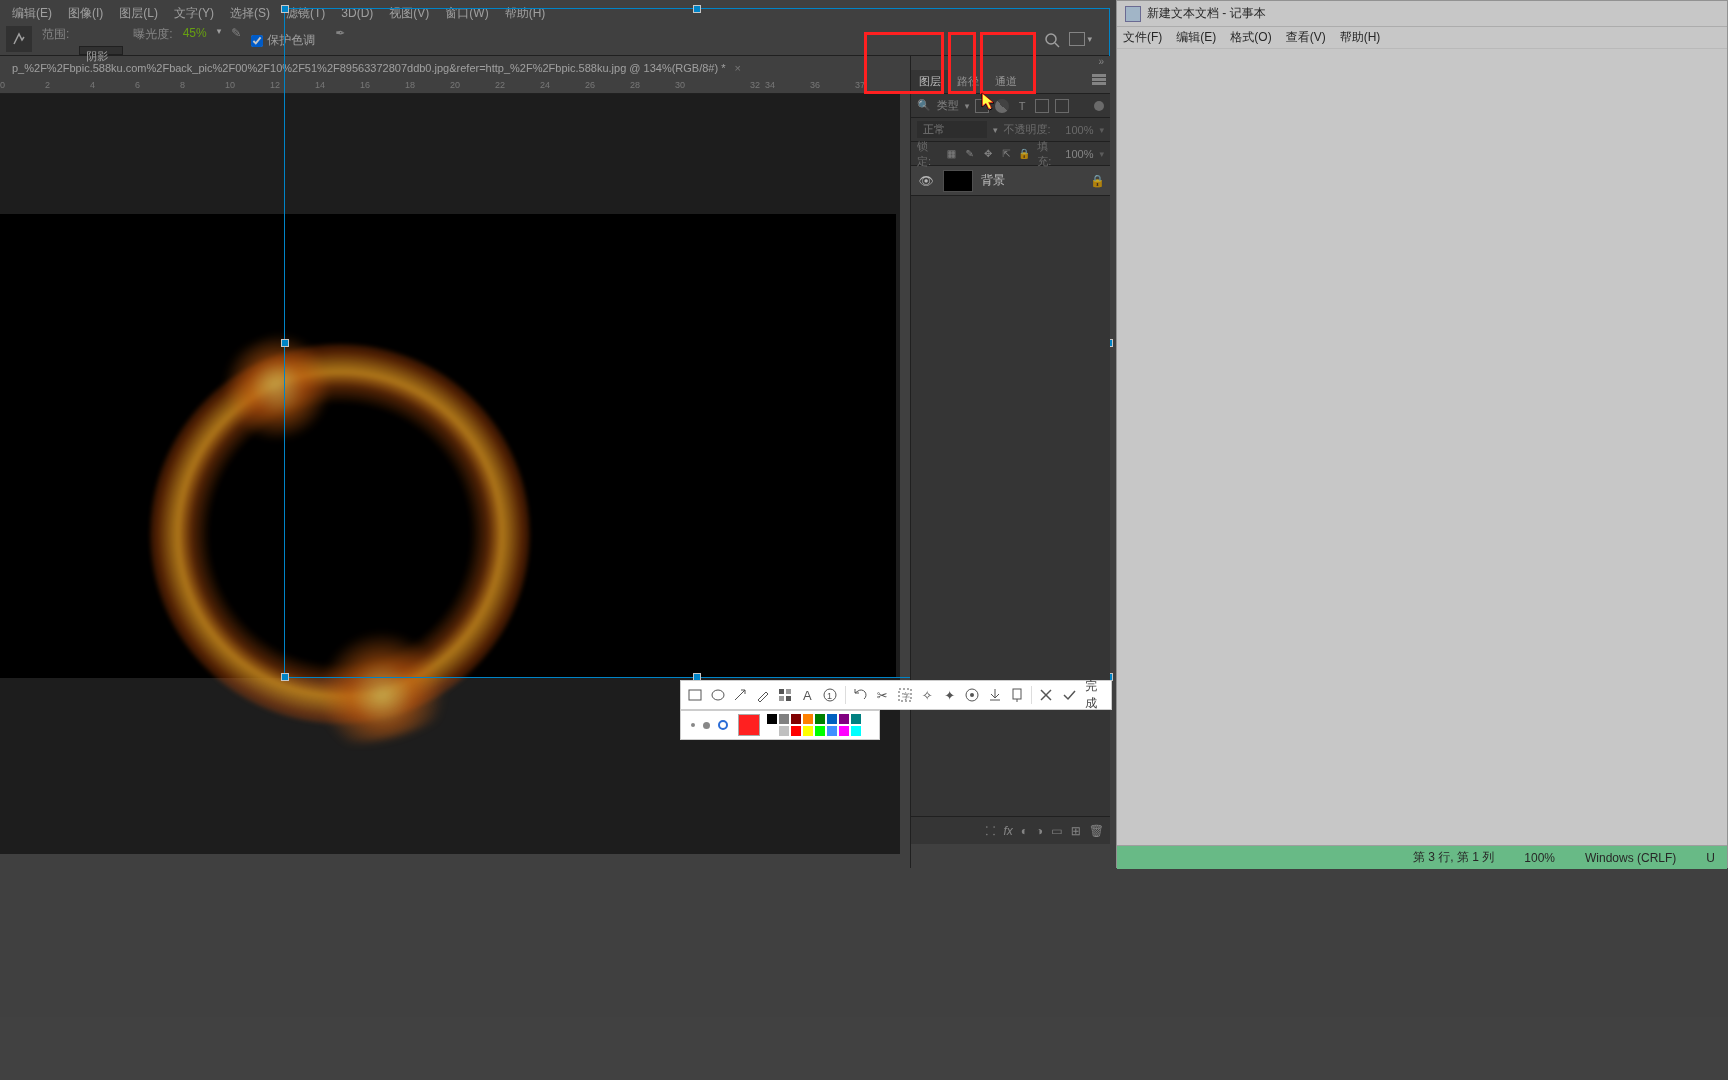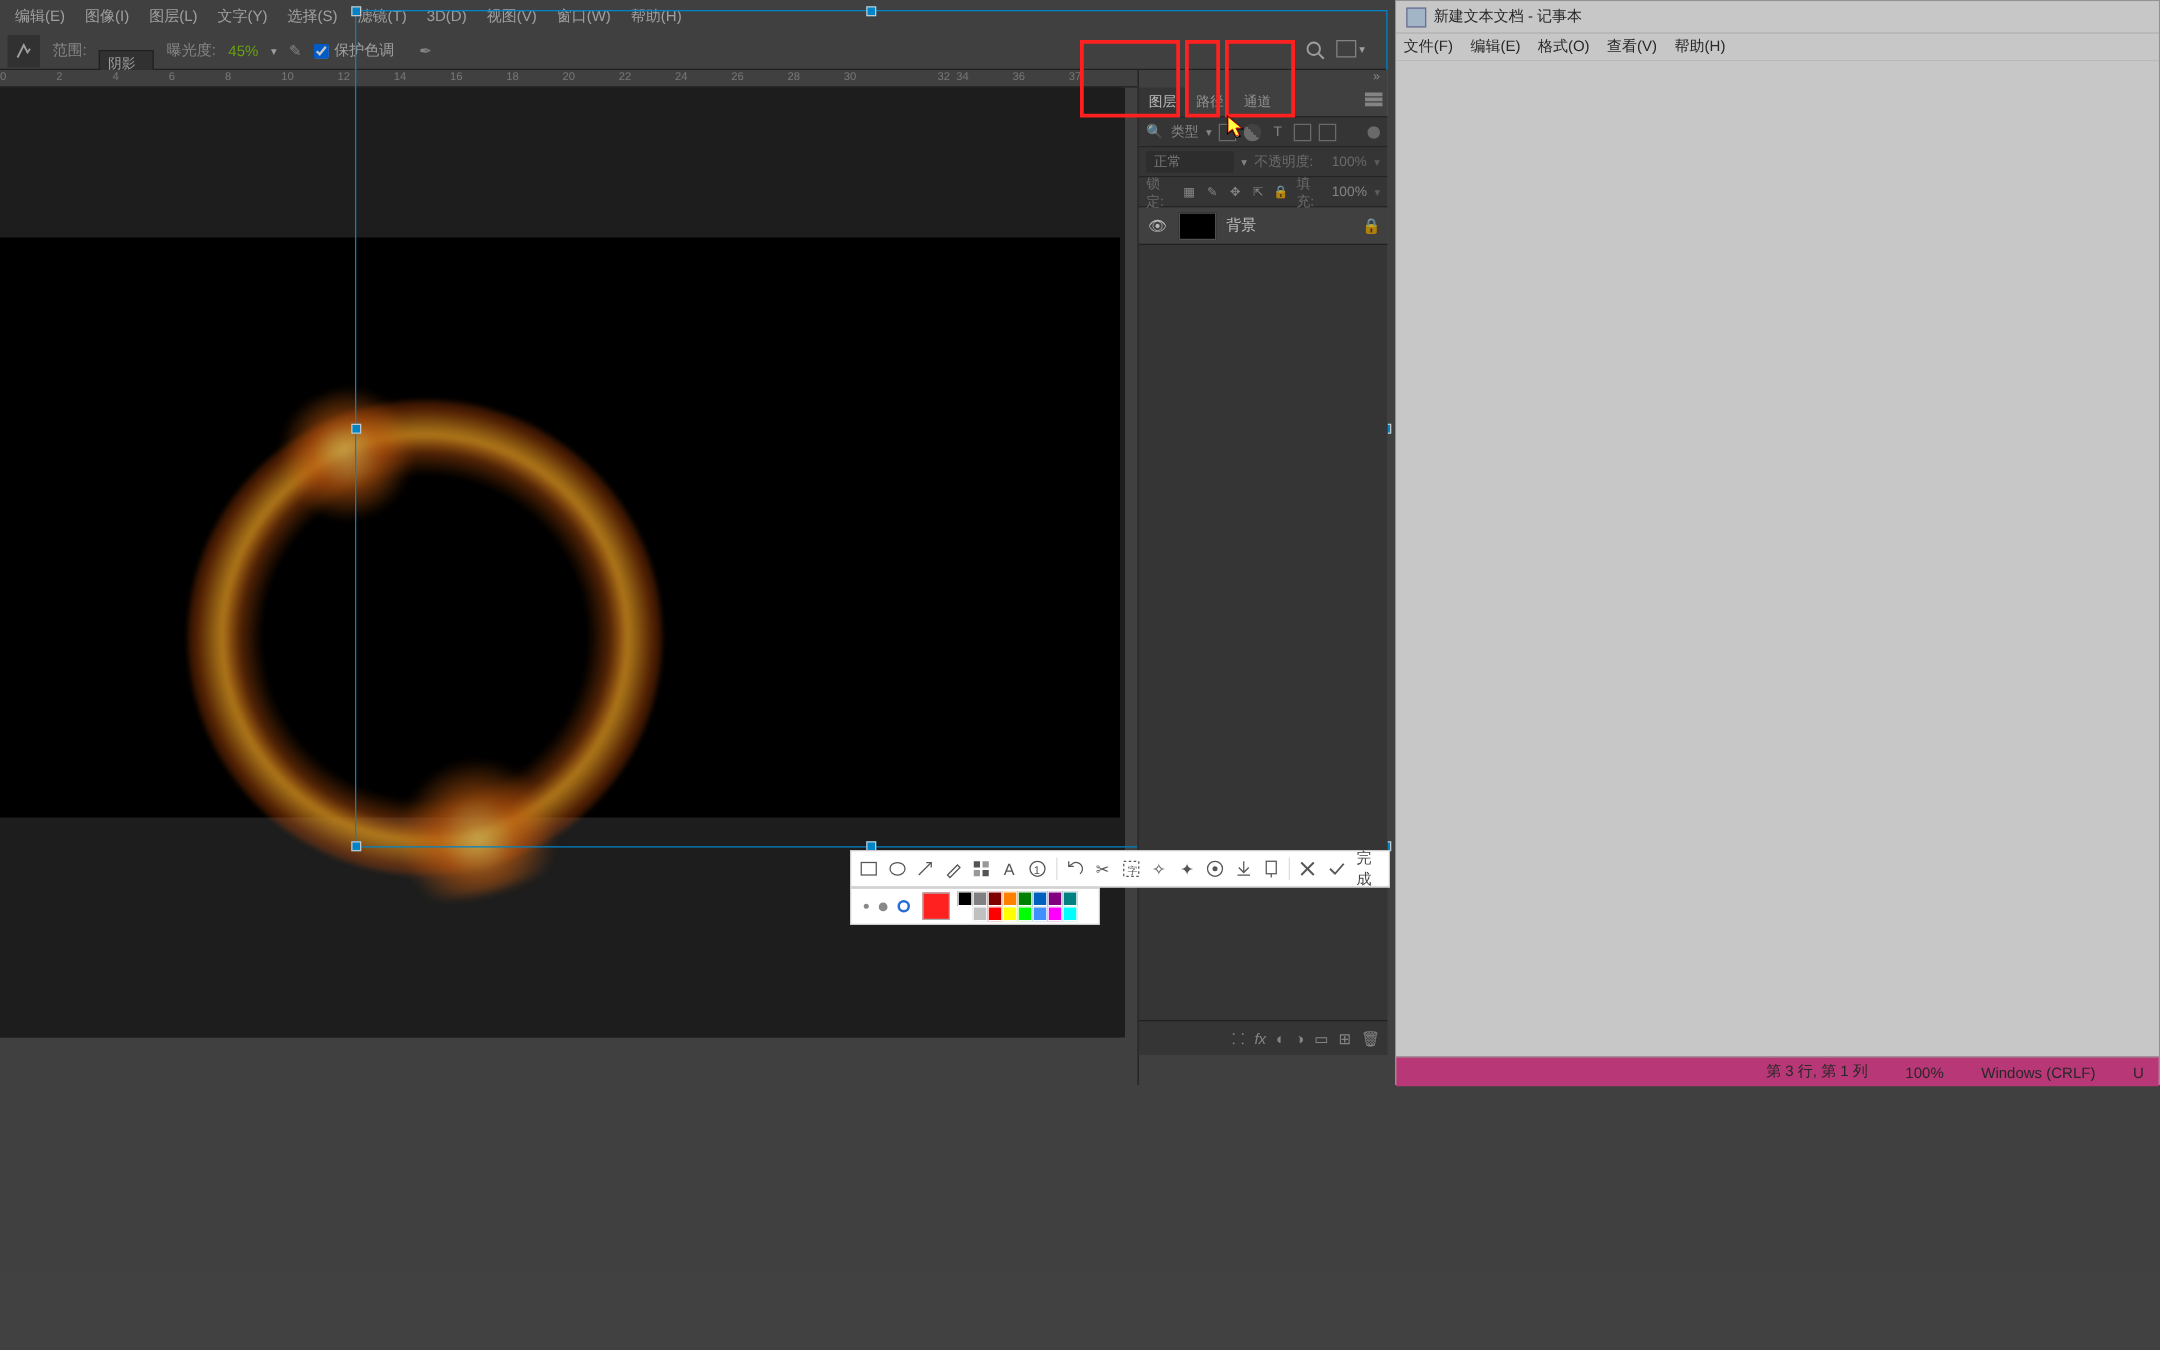--- a/index.html
+++ b/index.html
@@ -6,21 +6,21 @@
 body { background: #535353; width: 1728px; height: 1080px; overflow: hidden; position: relative; }
 
 
 .ps-window { position: absolute; left: 0; top: 0; width: 1110px; height: 868px; background: #535353; }
 
 
 .menubar { height: 26px; background: #535353; display: flex; align-items: center; padding-left: 4px; font-size: 12px; color: #ccc; }
 .menubar span { padding: 4px 8px; cursor: default; }
 
 
-.options-bar { height: 30px; background: #535353; border-bottom: 1px solid #2a2a2a; display: flex; align-items: center; padding: 0 6px; font-size: 12px; color: #ccc; gap: 10px; position: relative; }
+.options-bar { height: 30px; background: #535353; border-bottom: 1px solid #2a2a2a; display: flex; padding: 0 6px; font-size: 12px; color: #ccc; gap: 10px; position: relative; }
 .tool-ico { width: 26px; height: 26px; background: #3f3f3f; display: flex; align-items: center; justify-content: center; }
 .opt-label { color: #aaa; }
 .opt-select { background: #3f3f3f; color: #ccc; border: 1px solid #2a2a2a; padding: 2px 14px 2px 6px; font-size: 11px; margin-top: 20px; }
 .opt-num { color: #84cc16; }
 .checkbox { display: flex; align-items: center; gap: 4px; }
 .checkbox input { width: 12px; height: 12px; }
 
 .search-ico { position: absolute; right: 50px; top: 6px; color: #ccc; }
 .layout-ico { position: absolute; right: 18px; top: 6px; color: #ccc; display: flex; align-items: center; gap: 2px; }
 .layout-ico .box { width: 16px; height: 14px; border: 1px solid #aaa; }
@@ -97,21 +97,21 @@
 
 
 .ps-status { position: absolute; left: 0; bottom: 0; width: 910px; height: 22px; background: #262626; color: #999; font-size: 11px; display: flex; align-items: center; padding-left: 24px; }
 
 
 .notepad { position: absolute; left: 1116px; top: 0; width: 612px; height: 868px; background: #fff; border: 1px solid #bbb; }
 .np-title { height: 26px; background: #fff; display: flex; align-items: center; padding: 0 8px; gap: 6px; font-size: 12px; color: #333; border-bottom: 1px solid #ddd; }
 .np-title .ico { width: 16px; height: 16px; background: #cfe8ff; border: 1px solid #88b; }
 .np-menu { height: 22px; background: #fff; display: flex; align-items: center; padding: 0 6px; gap: 14px; font-size: 12px; color: #333; border-bottom: 1px solid #eee; }
 .np-body { background: #fff; height: 796px; }
-.np-status { height: 24px; background: #ec4899; border-top: 1px solid #ccc; display: flex; align-items: center; font-size: 12px; color: #333; padding: 0 12px; gap: 30px; }
+.np-status { height: 24px; background: #86efac; border-top: 1px solid #ccc; display: flex; align-items: center; font-size: 12px; color: #333; padding: 0 12px; gap: 30px; }
 .np-status .spacer { flex: 1; }
 
 
 .dim { position: absolute; inset: 0; background: rgba(0,0,0,0.22); pointer-events: none; }
 
 
 .annot-bar { position: absolute; left: 680px; top: 680px; width: 432px; height: 30px; background: #fff; border: 1px solid #ccc; display: flex; align-items: center; padding: 0 6px; gap: 6px; font-size: 13px; color: #555; z-index: 50; }
 .annot-bar .ico { width: 20px; height: 20px; display: flex; align-items:center; justify-content:center; border-radius:2px; }
 .annot-bar .ico svg { width: 16px; height: 16px; }
 .annot-bar .sep { width: 1px; height: 18px; background: #ddd; }
@@ -176,20 +176,26 @@
           <circle cx="7" cy="7" r="5" stroke="#ccc" fill="none" stroke-width="1.5"></circle>
           <line x1="11" y1="11" x2="15" y2="15" stroke="#ccc" stroke-width="1.5"></line>
         </svg>
     </div>
     <div class="layout-ico">
       <div class="box"></div>
         <span class="chev">▾</span>
     </div>
   </div>
 
+  <div class="doc-tab">
+    <div class="tab">
+      <span>p_%2F%2Fbpic.588ku.com%2Fback_pic%2F00%2F10%2F51%2F89563372807ddb0.jpg&amp;refer=http_%2F%2Fbpic.588ku.jpg @ 134%(RGB/8#) *</span>
+      <span class="x">×</span>
+    </div>
+  </div>
 
   <div class="ruler-h" id="ruler">
       <span class="tick" style="left: 0px;">0</span>
       <span class="tick" style="left: 45px;">2</span>
       <span class="tick" style="left: 90px;">4</span>
       <span class="tick" style="left: 135px;">6</span>
       <span class="tick" style="left: 180px;">8</span>
       <span class="tick" style="left: 225px;">10</span>
       <span class="tick" style="left: 270px;">12</span>
       <span class="tick" style="left: 315px;">14</span>

